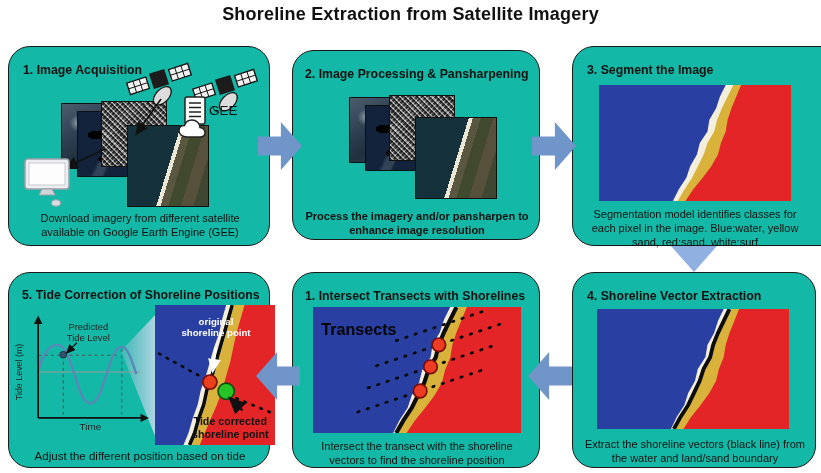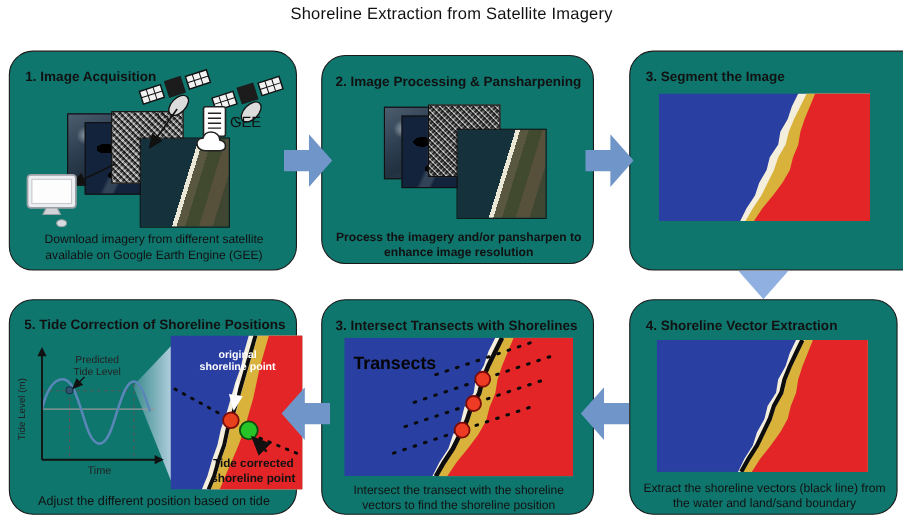--- a/index.html
+++ b/index.html
@@ -1,20 +1,20 @@
 <!DOCTYPE html>
 <html><head>
 <meta charset="utf-8">
 <style>
   html,body{margin:0;padding:0;background:#fff;}
   #stage{position:relative;width:821px;height:473px;background:#fff;overflow:hidden;
          font-family:"Liberation Sans", sans-serif;color:#111;}
   .main-title{position:absolute;top:4px;left:0;width:100%;text-align:center;
-              font-size:15px;font-weight:normal;letter-spacing:.2px;}
-  .panel{position:absolute;background:#0f766e;border:1.7px solid #1a1a1a;border-radius:22px;box-sizing:border-box;}
+              font-size:18px;font-weight:bold;letter-spacing:.2px;}
+  .panel{position:absolute;background:#14b8a6;border:1.7px solid #1a1a1a;border-radius:22px;box-sizing:border-box;}
   .panel-title{position:absolute;font-size:12.3px;font-weight:bold;white-space:nowrap;}
   .caption{position:absolute;font-size:11px;line-height:1.28;text-align:center;}
   
   .flow{position:absolute;background:#7095c8;}
   .flow.right{clip-path:polygon(0 30%,52% 30%,52% 0,100% 50%,52% 100%,52% 70%,0 70%);}
   .flow.left{clip-path:polygon(100% 30%,48% 30%,48% 0,0 50%,48% 100%,48% 70%,100% 70%);}
   .flow.down{background:#8fb0e0;clip-path:polygon(0 0,100% 0,50% 100%);}
   
   .stack-img{position:absolute;width:66px;height:66px;border:1px solid #101010;box-sizing:border-box;}
   .stack-img.front{width:82px;height:82px;}
@@ -112,36 +112,37 @@
   </div>
 
   <div class="panel" style="left:572px;top:46px;width:280px;height:200px;">
     <div class="panel-title" style="left:14px;top:16px;">3. Segment the Image</div>
     <svg class="seg-img" style="left:26px;top:38px;" width="192" height="116" viewBox="0 0 200 120" preserveAspectRatio="none">
       <rect width="200" height="120" fill="#2a3fa2"></rect>
       <polygon points="132,0 126,12 122,24 115,36 113,48 105,60 102,72 95,84 91,96 83,108 77,120 200,120 200,0" fill="#f4efdd"></polygon>
       <polygon points="140,0 134,12 128,24 123,36 120,48 113,60 109,72 103,84 97,96 89,108 82,120 200,120 200,0" fill="#d9b23c"></polygon>
       <polygon points="148,0 143,12 138,24 134,36 132,48 127,60 124,72 117,84 108,96 98,108 90,120 200,120 200,0" fill="#e42527"></polygon>
     </svg>
+    <div class="caption" style="left:8px;top:160px;width:228px;">Segmentation model identifies classes for each pixel in the image. Blue:water, yellow sand, red:sand, white:surf</div>
   </div>
 
   <div class="panel" style="left:572px;top:272px;width:244px;height:196px;">
     <div class="panel-title" style="left:14px;top:16px;text-align:right;">4. Shoreline Vector Extraction</div>
     <svg class="seg-img" style="left:24px;top:36px;" width="192" height="120" viewBox="0 0 200 120" preserveAspectRatio="none">
       <rect width="200" height="120" fill="#2a3fa2"></rect>
       <polygon points="132,0 126,12 122,24 115,36 113,48 105,60 102,72 95,84 91,96 83,108 77,120 200,120 200,0" fill="#f4efdd"></polygon>
       <polygon points="140,0 134,12 128,24 123,36 120,48 113,60 109,72 103,84 97,96 89,108 82,120 200,120 200,0" fill="#d9b23c"></polygon>
       <polygon points="148,0 143,12 138,24 134,36 132,48 127,60 124,72 117,84 108,96 98,108 90,120 200,120 200,0" fill="#e42527"></polygon>
       <path d="M138 0 L132 12 L126 24 L121 36 L118 48 L111 60 L107 72 L101 84 L95 96 L87 108 L80 120" fill="none" stroke="#0d0d0d" stroke-width="4"></path>
     </svg>
     <div class="caption" style="left:10px;top:164px;width:224px;">Extract the shoreline vectors (black line) from the water and land/sand boundary</div>
   </div>
 
   <div class="panel" style="left:292px;top:272px;width:248px;height:196px;">
-    <div class="panel-title" style="left:12px;top:16px;">3. Intersect Transects with Shorelines</div>
+    <div class="panel-title" style="left:12px;top:16px;">1. Intersect Transects with Shorelines</div>
     <svg class="seg-img" style="left:20px;top:34px;" width="208" height="126" viewBox="0 0 200 120" preserveAspectRatio="none">
       <rect width="200" height="120" fill="#2a3fa2"></rect>
       <polygon points="132,0 126,12 122,24 115,36 113,48 105,60 102,72 95,84 91,96 83,108 77,120 200,120 200,0" fill="#f4efdd"></polygon>
       <polygon points="140,0 134,12 128,24 123,36 120,48 113,60 109,72 103,84 97,96 89,108 82,120 200,120 200,0" fill="#d9b23c"></polygon>
       <polygon points="148,0 143,12 138,24 134,36 132,48 127,60 124,72 117,84 108,96 98,108 90,120 200,120 200,0" fill="#e42527"></polygon>
       <path d="M138 0 L132 12 L126 24 L121 36 L118 48 L111 60 L107 72 L101 84 L95 96 L87 108 L80 120" fill="none" stroke="#0d0d0d" stroke-width="4"></path>
       <g stroke="#0a0a0a" stroke-width="2.6" stroke-dasharray="1.5 8" stroke-linecap="round">
         <line x1="80" y1="32" x2="170" y2="2"></line>
         <line x1="61" y1="56" x2="181" y2="16"></line>
         <line x1="53" y1="77" x2="173" y2="37"></line>

